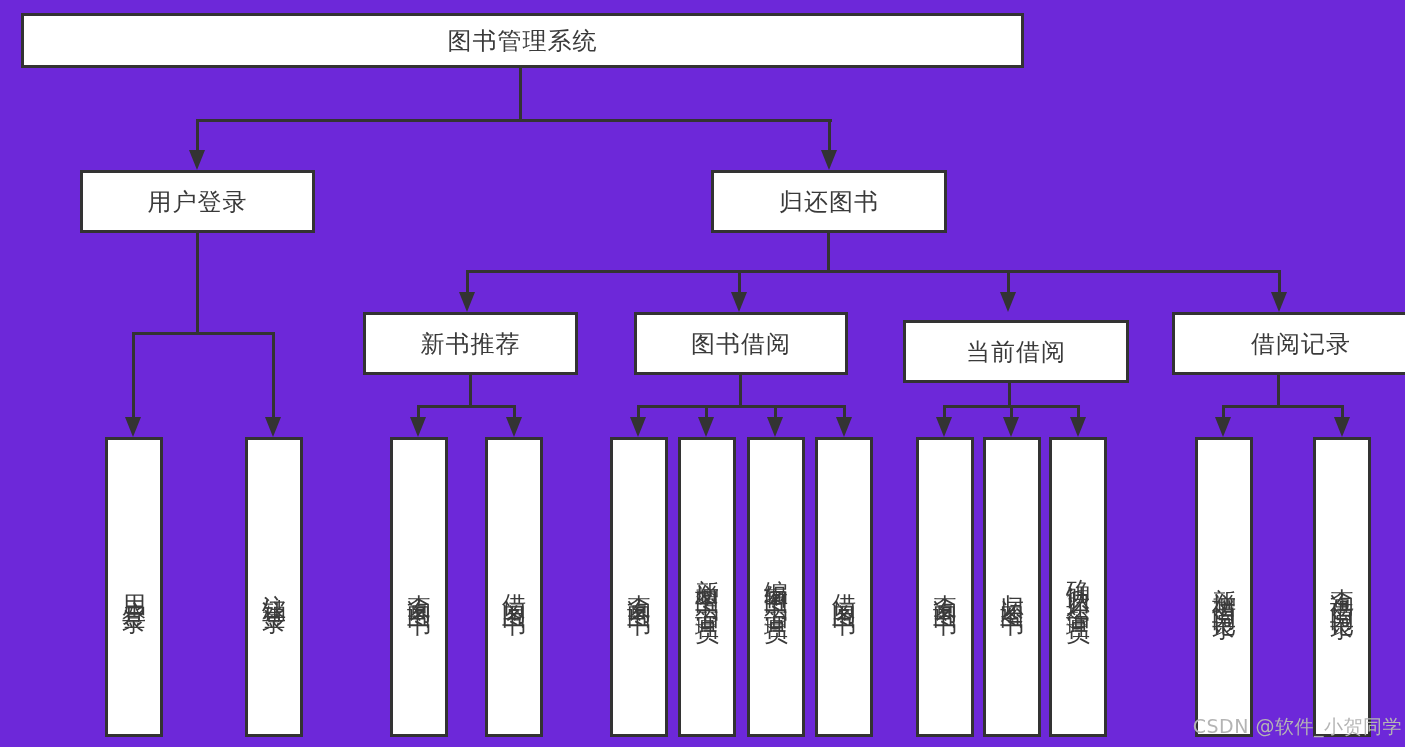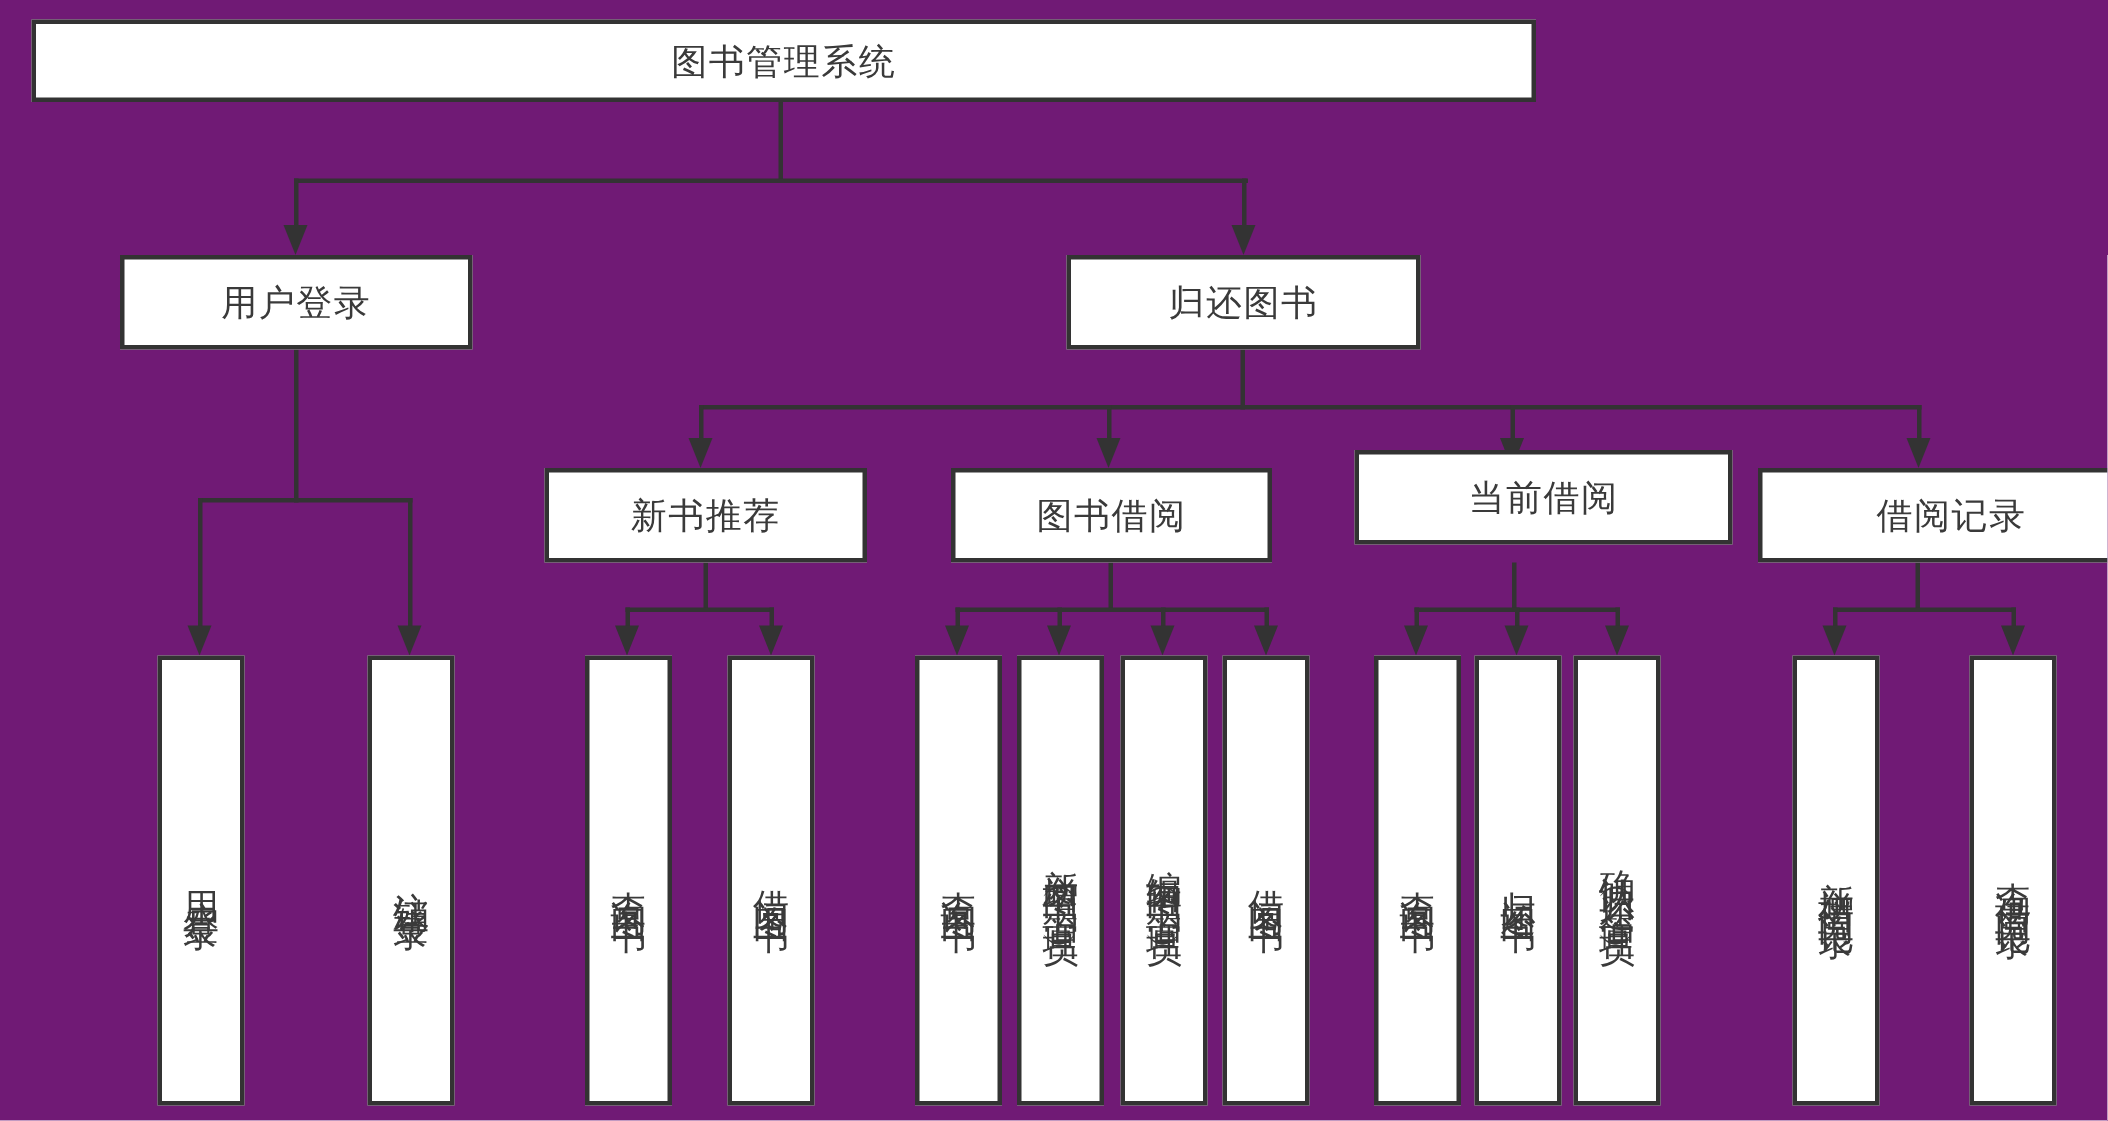--- a/index.html
+++ b/index.html
@@ -1,17 +1,17 @@
 <!DOCTYPE html>
 <html><head>
 <meta charset="utf-8">
 <style>
   html,body { margin:0; padding:0; background:#ffffff; }
   .canvas {
-    position:relative; width:1405px; height:747px; background:#701a75;
+    position:relative; width:1405px; height:747px; background:#6d28d9;
     font-family:"DejaVu Sans","Liberation Sans",sans-serif; overflow:hidden;
   }
   .box {
     position:absolute; background:#ffffff; border:3px solid #333333;
     box-sizing:border-box; display:flex; align-items:center; justify-content:center;
     color:#3a3a3a; z-index:2;
   }
   .hlabel { font-size:24px; letter-spacing:1px; white-space:nowrap; }
   .vlabel {
     writing-mode:vertical-rl; text-orientation:mixed;
@@ -46,21 +46,21 @@
   </div>
 
   <div class="box" style="left:634px; top:312px; width:214px; height:63px;">
     <span class="hlabel">图书借阅</span>
   </div>
 
   <div class="box" style="left:363px; top:312px; width:215px; height:63px;">
     <span class="hlabel">新书推荐</span>
   </div>
 
-  <div class="box" style="left:903px; top:300px; width:252px; height:63px;">
+  <div class="box" style="left:903px; top:320px; width:226px; height:63px;">
     <span class="hlabel">当前借阅</span>
   </div>
 
   <div class="box" style="left:1172px; top:312px; width:258px; height:63px;">
     <span class="hlabel">借阅记录</span>
   </div>
 
   <div class="box" style="left:105px; top:437px; width:58px; height:300px;">
     <span class="vlabel">用户登录</span>
   </div>
@@ -171,14 +171,15 @@
 
   <div>
     <div class="line" style="left:1277px; top:375px; width:3px;   height:33px;"></div>
     <div class="line" style="left:1222px; top:405px; width:122px; height:3px;"></div>
     <div class="line" style="left:1222px; top:405px; width:3px;   height:16px;"></div>
     <div class="line" style="left:1341px; top:405px; width:3px;   height:16px;"></div>
     <div class="arr" style="left:1215px; top:417px;"></div>
     <div class="arr" style="left:1334px; top:417px;"></div>
   </div>
 
+  <div class="watermark">CSDN @软件_小贺同学</div>
 
 </div>
 
 </body></html>

